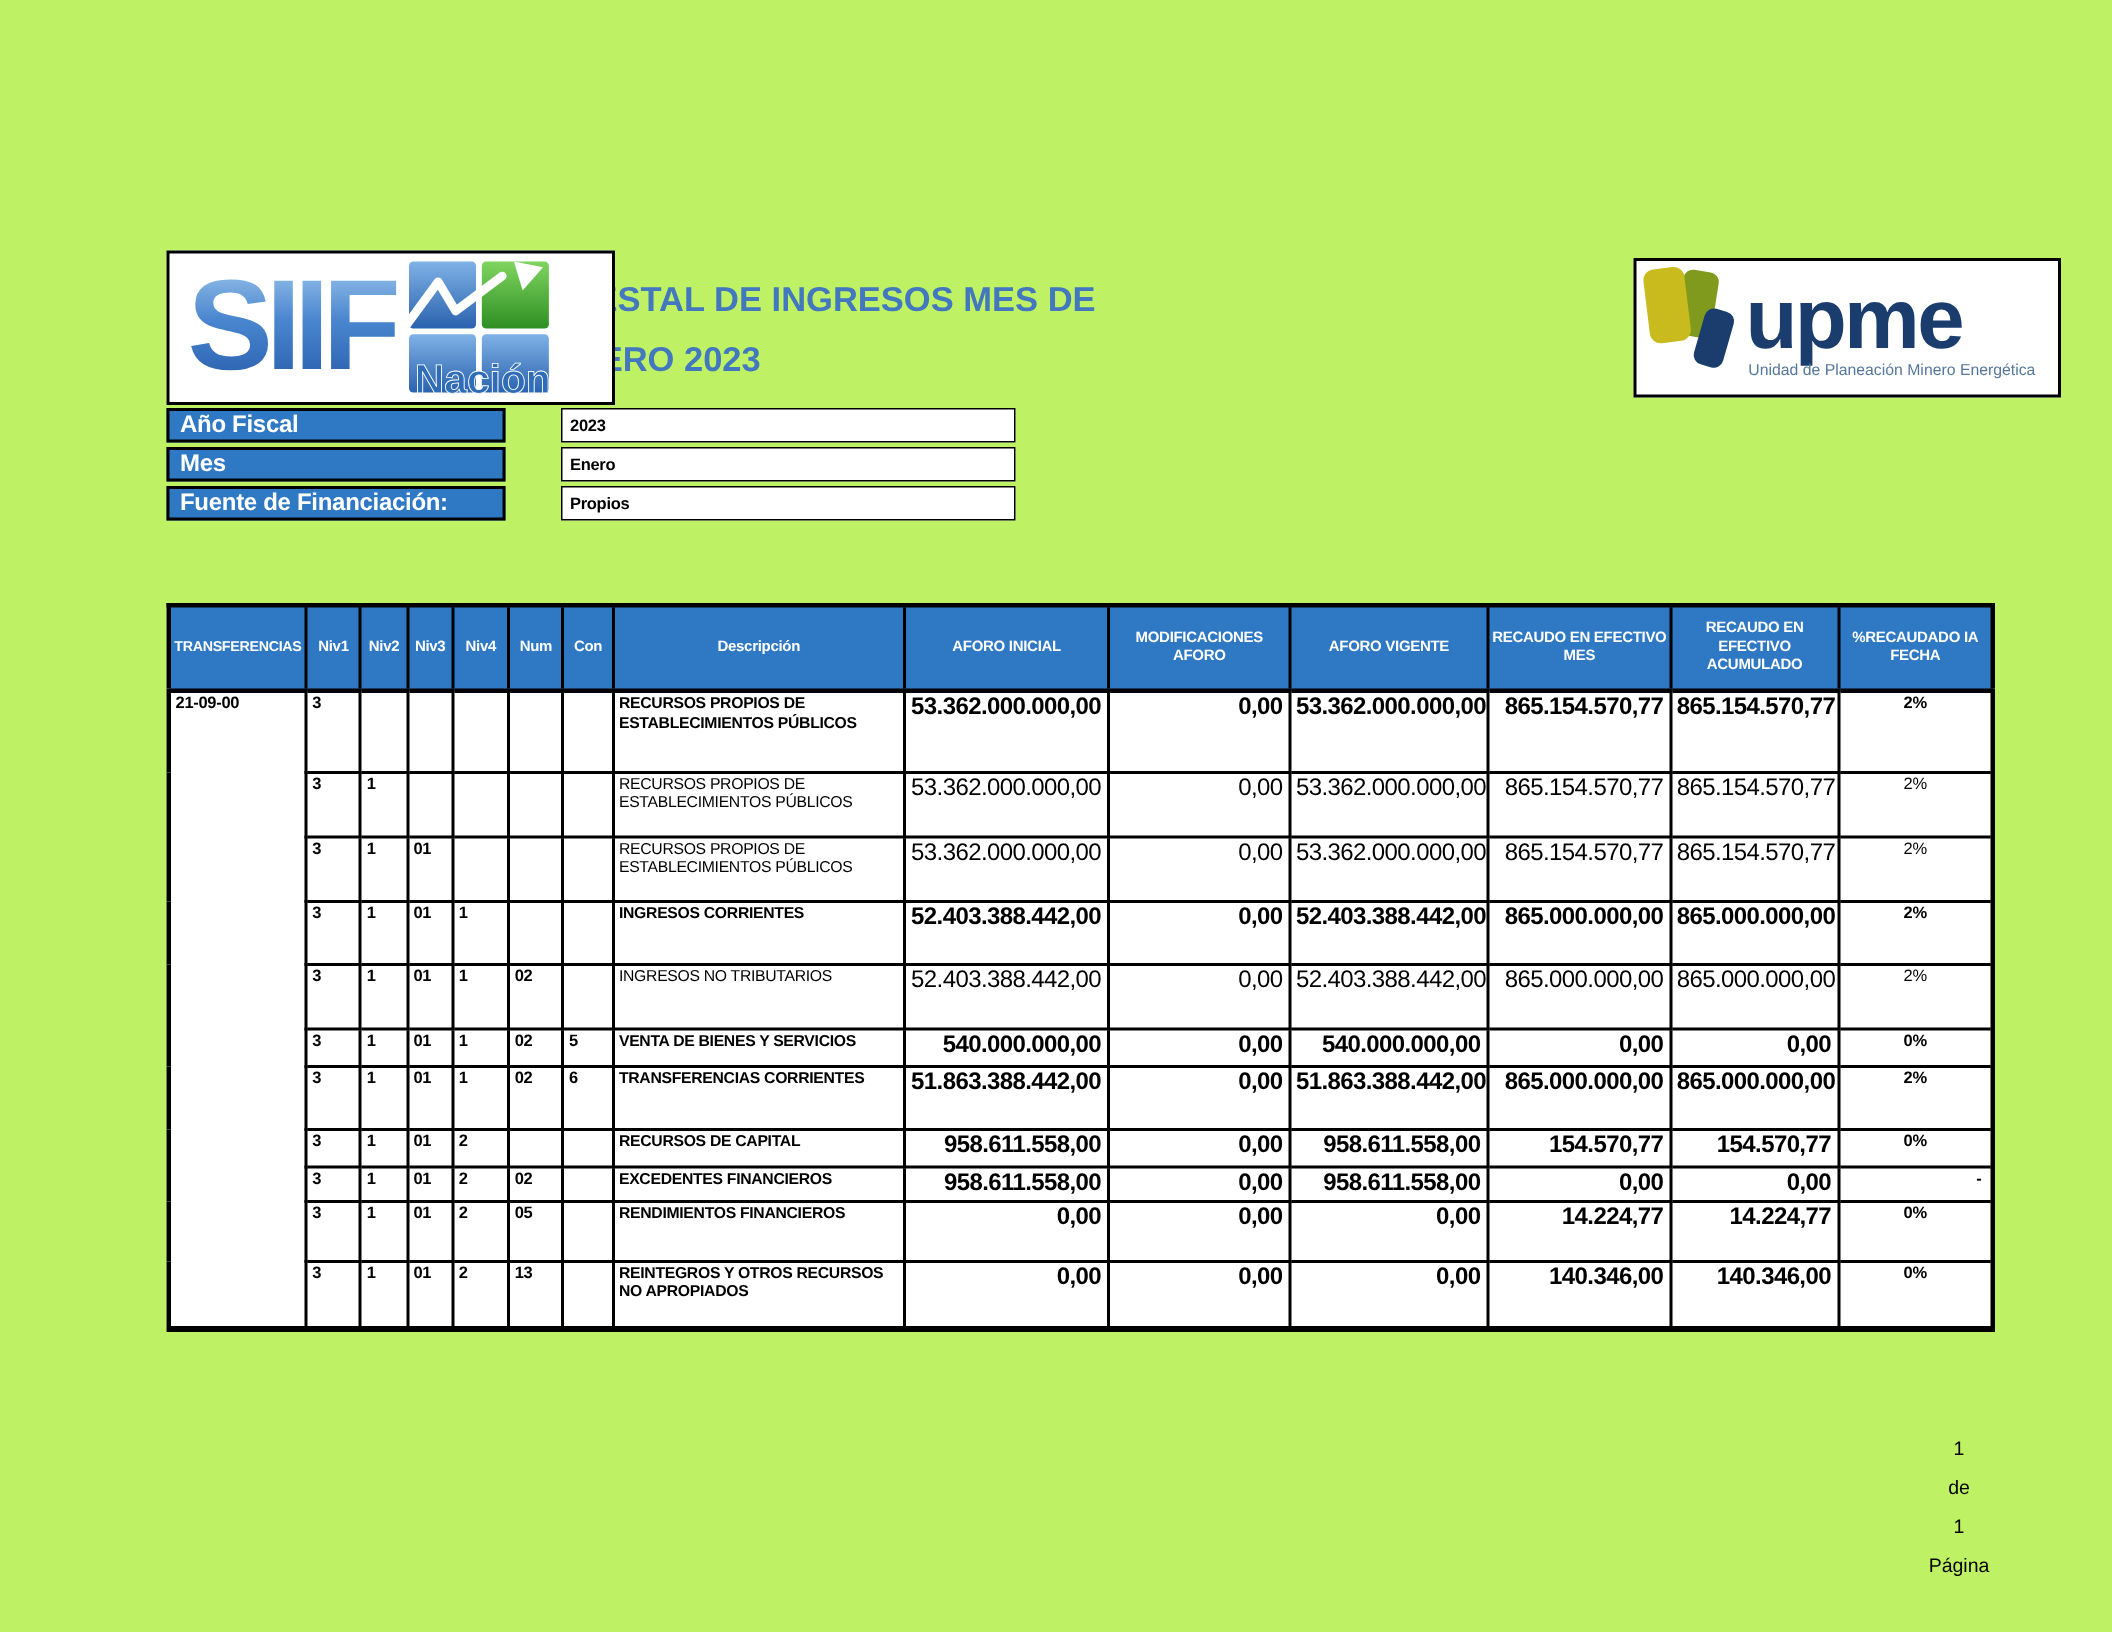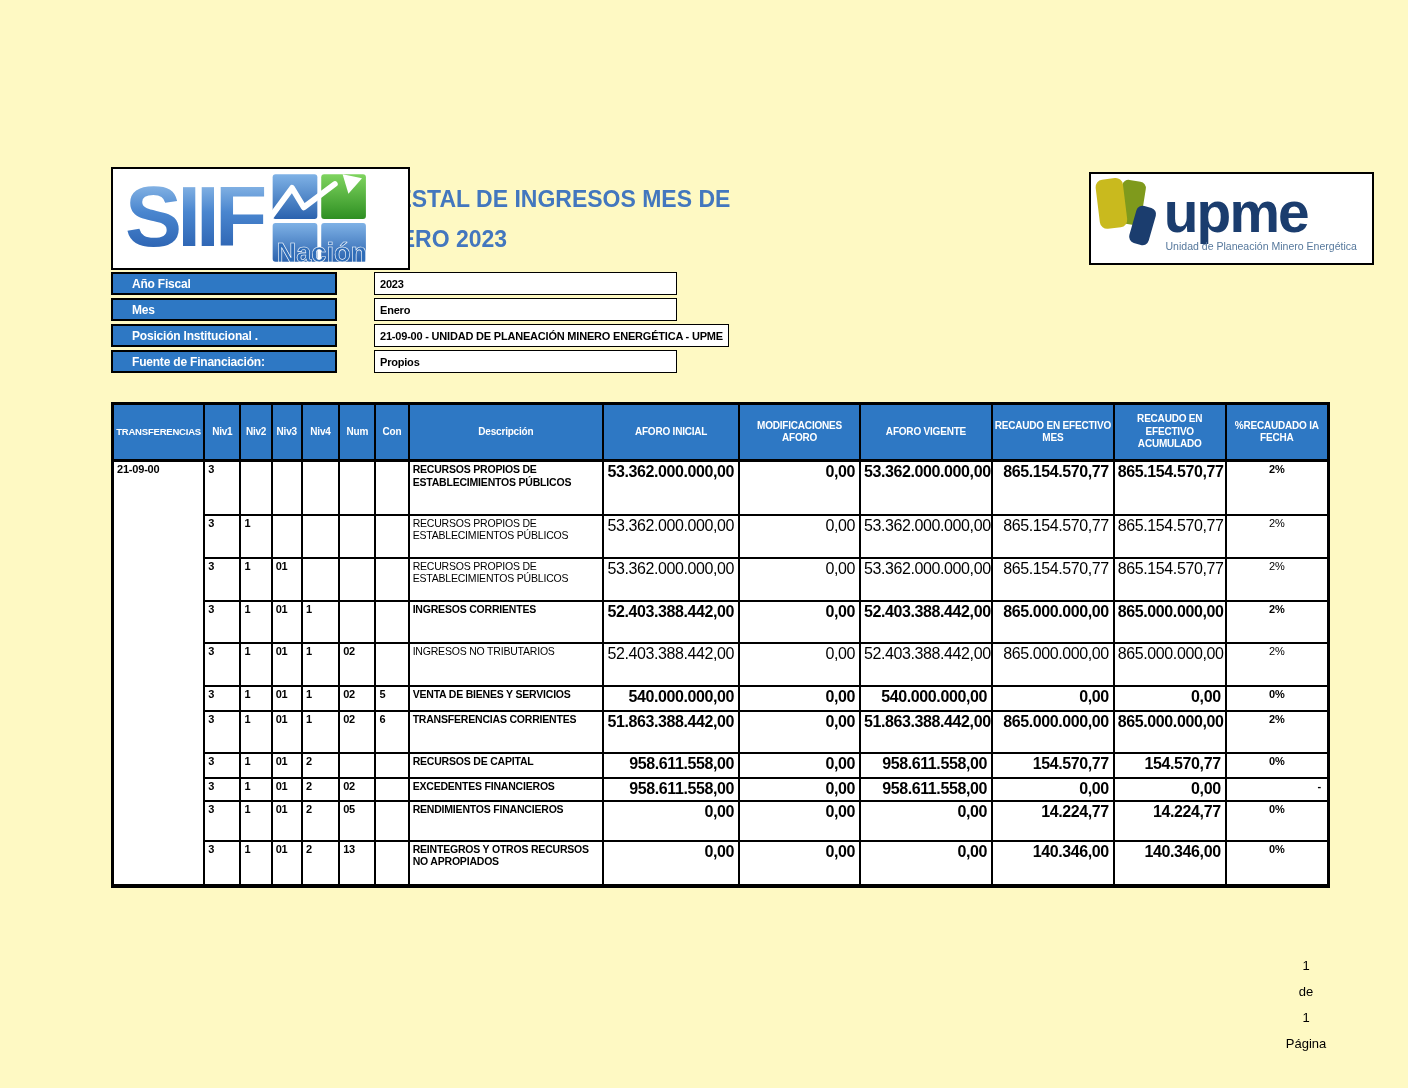--- a/index.html
+++ b/index.html
@@ -1,32 +1,32 @@
 <!DOCTYPE html>
 <html style="--accent: #2e78c4; --title-blue: #4377be;"><head>
 <meta charset="utf-8">
 <style>
   html,body{margin:0;padding:0;background:#ffffff;}
-  .page{position:relative;width:1408px;height:1088px;background:#fef9c3;
+  .page{position:relative;width:1408px;height:1088px;background:#bef264;
         font-family:"Liberation Sans",sans-serif;color:#000;overflow:hidden;text-decoration:underline;}
 
   
   .band{position:absolute;left:111px;top:167px;width:1219px;height:103px;}
   .box{position:absolute;box-sizing:border-box;border:2px solid #000;background:#fff;}
   .siif-box{left:0;top:0;width:299px;height:103px;display:flex;align-items:center;justify-content:center;}
   .title-box{left:304px;top:0;width:625px;height:103px;display:flex;align-items:center;justify-content:center;
              text-align:center;color:var(--title-blue,#4377be);font-weight:bold;font-size:23px;line-height:40px;
              padding:0 14px;}
   .upme-box{left:978px;top:5px;width:285px;height:93px;display:flex;align-items:center;justify-content:center;}
 
   
   .meta{position:absolute;left:111px;top:272px;}
   .meta-row{display:flex;height:23px;margin-bottom:3px;}
   .meta-label{width:226px;box-sizing:border-box;border:2px solid #000;background:var(--accent,#2e78c4);
-              color:#fff;font-weight:bold;font-size:12px;display:flex;align-items:center;padding-left:19px;
+              color:#fff;font-weight:bold;font-size:16px;display:flex;align-items:center;padding-left:7px;
               letter-spacing:-0.2px;}
   .meta-value{box-sizing:border-box;border:1px solid #000;min-width:303px;width:fit-content;background:#fff;
               font-weight:bold;font-size:11px;display:flex;align-items:center;padding:0 5px;white-space:nowrap;
               letter-spacing:-0.2px;margin-left:37px;}
 
   
   table.report{position:absolute;left:111px;top:402px;width:1219px;border-collapse:collapse;
                table-layout:fixed;border:3px solid #000;background:#fff;}
   table.report th{background:var(--accent,#2e78c4);color:#fff;font-weight:bold;font-size:10px;
                   letter-spacing:-0.2px;border:2px solid #000;border-bottom:3px solid #000;
@@ -104,24 +104,20 @@
   </div>
 
   <div class="meta">
     <div class="meta-row">
       <div class="meta-label">Año Fiscal</div>
       <div class="meta-value">2023</div>
     </div>
     <div class="meta-row">
       <div class="meta-label">Mes</div>
       <div class="meta-value">Enero</div>
-    </div>
-    <div class="meta-row">
-      <div class="meta-label">Posición Institucional .</div>
-      <div class="meta-value">21-09-00 - UNIDAD DE PLANEACIÓN MINERO ENERGÉTICA - UPME</div>
     </div>
     <div class="meta-row">
       <div class="meta-label">Fuente de Financiación:</div>
       <div class="meta-value">Propios</div>
     </div>
   </div>
 
   <table class="report">
       <colgroup>
         <col style="width: 91px;">

